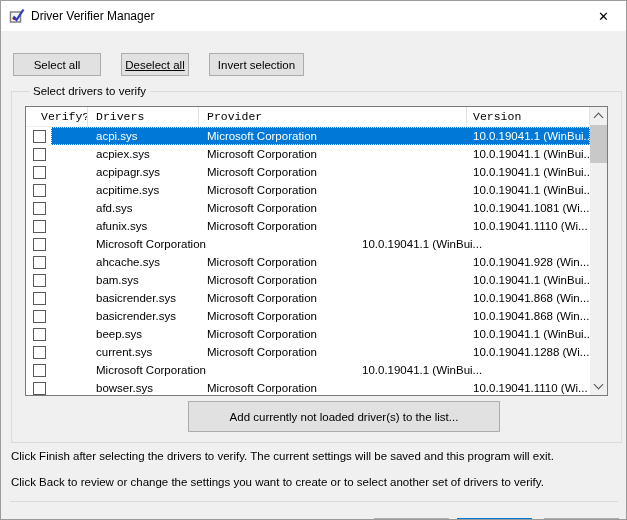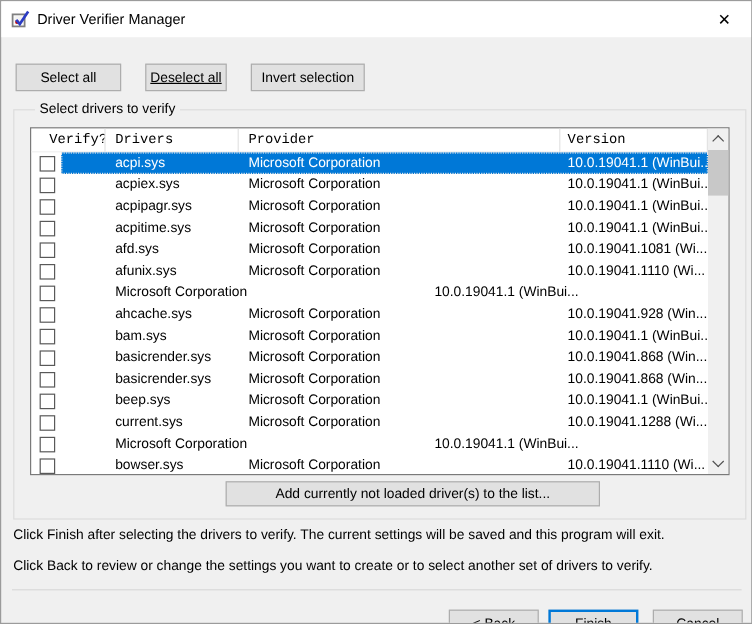--- a/index.html
+++ b/index.html
@@ -81,21 +81,21 @@
   
   .lv-scrollbar{ width:17px; flex:none; background:#f0f0f0; display:flex; flex-direction:column; }
   .sb-btn{ height:17px; flex:none; display:flex; align-items:center; justify-content:center; }
   .chev{ width:7px; height:7px; border-left:1.6px solid #505050; border-top:1.6px solid #505050; }
   .chev.up{ transform:translateY(2px) rotate(45deg); }
   .chev.down{ transform:translateY(-2px) rotate(225deg); }
   .sb-track{ flex:1; position:relative; }
   .sb-thumb{ position:absolute; top:1px; left:0; width:17px; height:38px; background:#c8c8c8; }
 
   
-  .add-btn{ margin:5px 0 0 163px; width:312px; height:21px; font-size:11.5px; }
+  .add-btn{ margin:5px 0 0 163px; width:312px; height:31px; font-size:11.5px; }
 
   
   .info-text{ font-size:11.5px; color:#000; margin:7px 0 0 10px; white-space:nowrap; }
   .info-text + .info-text{ margin-top:14px; }
 
   .separator{ border:none; border-top:1px solid #d9d9d9; margin:13px 8px 0 9px; }
 
   .bottom-buttons{ display:flex; justify-content:flex-end; padding-right:7px; margin-top:16px; }
   .btn-back{ width:75px; }
   .btn-finish{ width:75px; border:2px solid #0078d7; margin-left:8px; }

